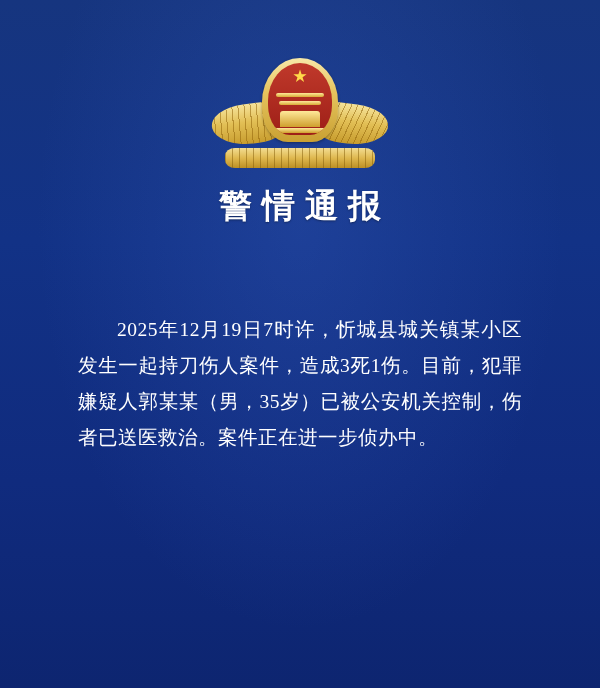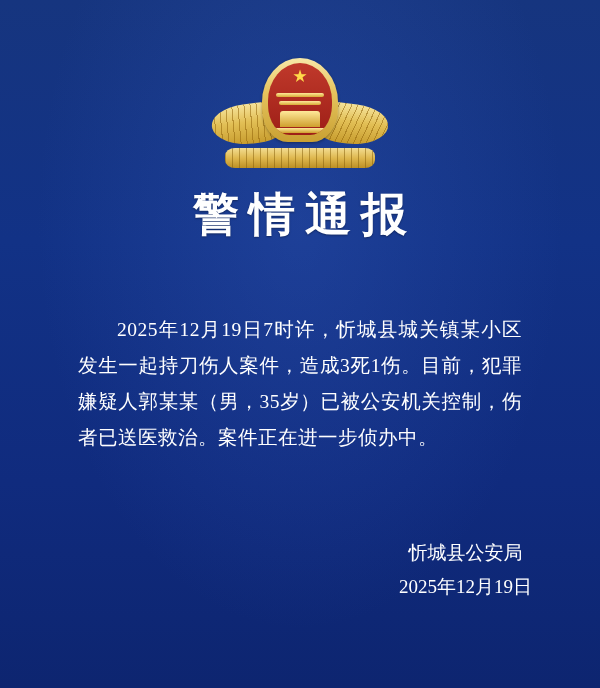--- a/index.html
+++ b/index.html
@@ -163,21 +163,21 @@
   }
 
   
   .title {
     position: absolute;
     top: 184px;
     left: 0;
     right: 0;
     text-align: center;
     color: #ffffff;
-    font-size: 46px;
+    font-size: 33px;
     letter-spacing: 10px;
     text-indent: 10px;
     font-weight: bold;
     font-family: Liberation Mono, monospace;
     text-shadow: 0 1px 2px rgba(0,0,0,0.35);
     z-index: 3;
   }
 
   
   .body-text {
@@ -240,18 +240,14 @@
       </div>
     </div>
   </div>
 
   <div class="title">警情通报</div>
 
   <div class="body-text">
     <p>2025年12月19日7时许，忻城县城关镇某小区发生一起持刀伤人案件，造成3死1伤。目前，犯罪嫌疑人郭某某（男，35岁）已被公安机关控制，伤者已送医救治。案件正在进一步侦办中。</p>
   </div>
 
-  <div class="signature">
-    <div>忻城县公安局</div>
-    <div>2025年12月19日</div>
-  </div>
 
 </div>
 
 </body></html>

